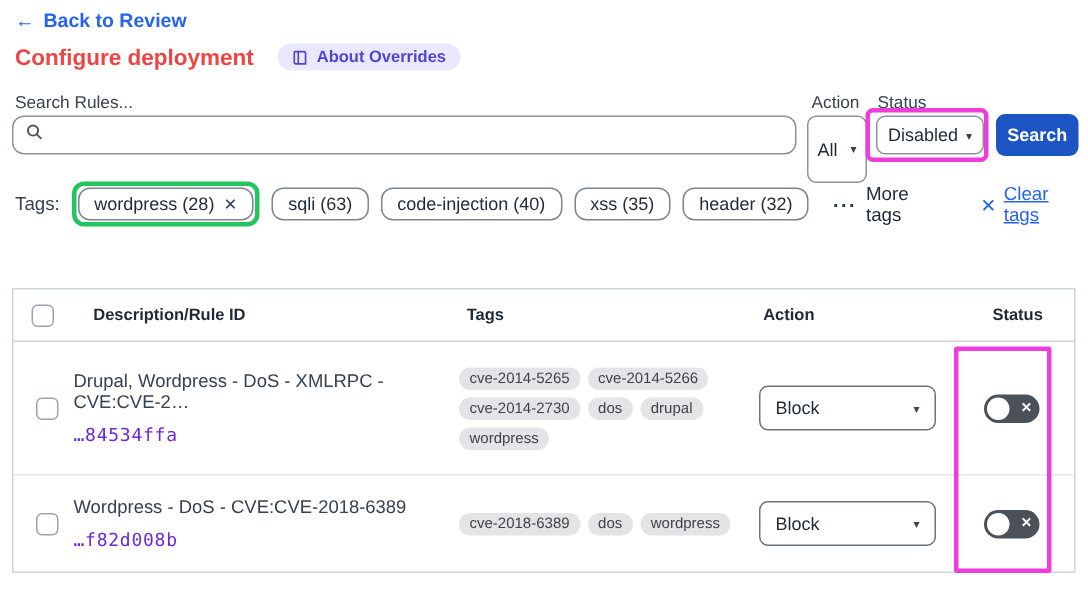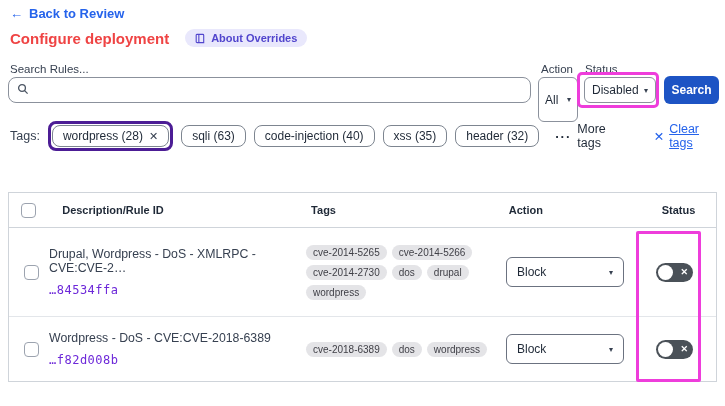--- a/index.html
+++ b/index.html
@@ -22,21 +22,21 @@
   .dd-action { position:absolute; left:538px; top:77px; width:40px; height:45px; padding:0 6px; gap:3px; }
   .status-highlight { position:absolute; left:577px; top:72px; width:82px; height:36px; border:3px solid #ee3ddb; border-radius:5px; display:flex; align-items:center; justify-content:flex-end; }
   .dd-status { width:72px; height:26px; padding:0 7px; }
   .caret { font-size:8px; color:#374151; }
   .search-btn { position:absolute; left:664px; top:76px; width:55px; height:28px; background:#1d54c4; color:#fff; border:none; border-radius:6px; font-size:12px; font-weight:600; font-family:"Liberation Sans",sans-serif; cursor:pointer; }
 
   
   .tags-row { position:absolute; left:10px; top:121px; height:30px; display:flex; align-items:center; gap:8px; }
   .tags-label { font-size:12.5px; color:#374151;text-align:right; }
   .tag-pill { border:1px solid #7d8590; border-radius:8px; background:#fff; padding:3px 10px; font-size:12px; color:#1f2937; display:flex; align-items:center; gap:6px; cursor:pointer; white-space:nowrap; }
-  .selected-tag-highlight { border:3px solid #4c1d95; border-radius:8px; padding:1px; }
+  .selected-tag-highlight { border:3px solid #22c55e; border-radius:8px; padding:1px; }
   .pill-x { font-size:11px; color:#374151; cursor:pointer; }
   .more-tags { display:flex; align-items:center; gap:6px; font-size:12.5px; color:#1f2937; margin-left:8px; cursor:pointer; }
   .more-dots { font-weight:700; letter-spacing:1px; font-size:13px; }
   .clear-tags { display:flex; align-items:center; gap:5px; font-size:12.5px; color:#2563eb; margin-left:14px; cursor:pointer; }
   .clear-tags .label { text-decoration:underline; }
 
   
   .rules-table { position:absolute; left:8px; top:192px; width:709px; border:1px solid #cfd4da; background:#fff; }
   .t-head { display:flex; align-items:center; height:35px; border-bottom:1px solid #cfd4da; font-size:11px; font-weight:700; color:#1f2937;gap:16px; }
   .t-row { display:flex; align-items:center; font-size:12px; color:#374151; }

